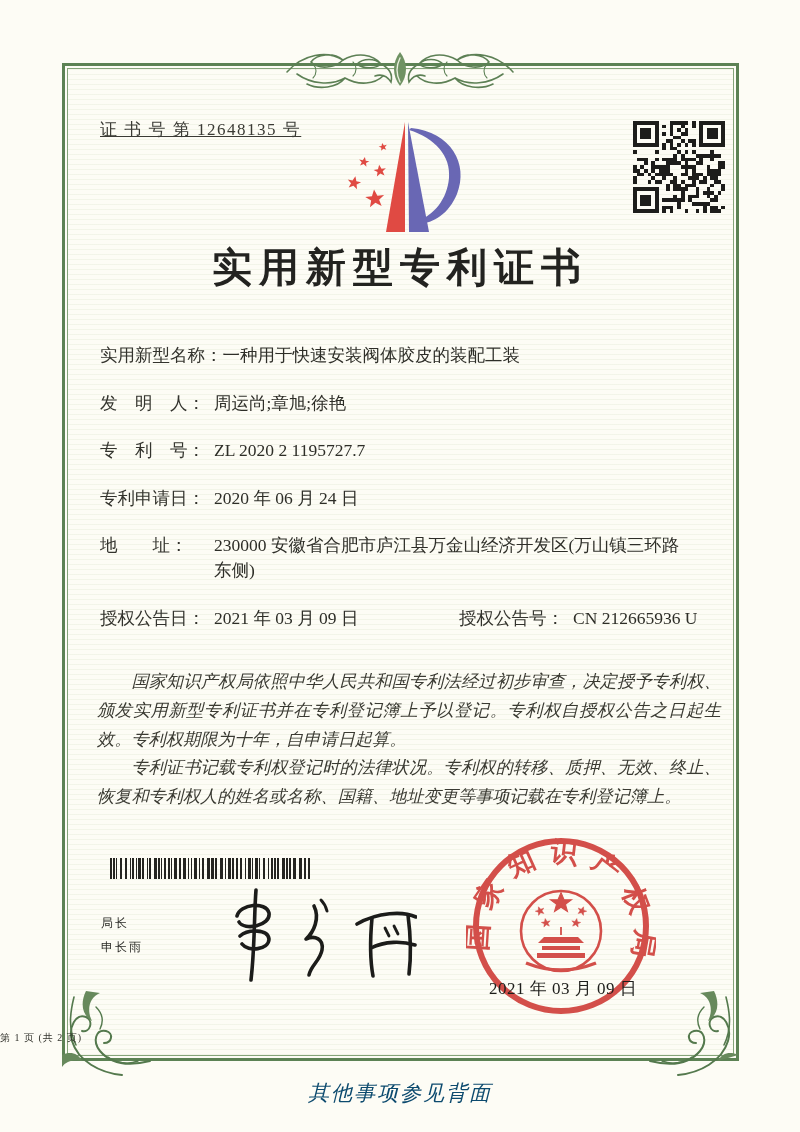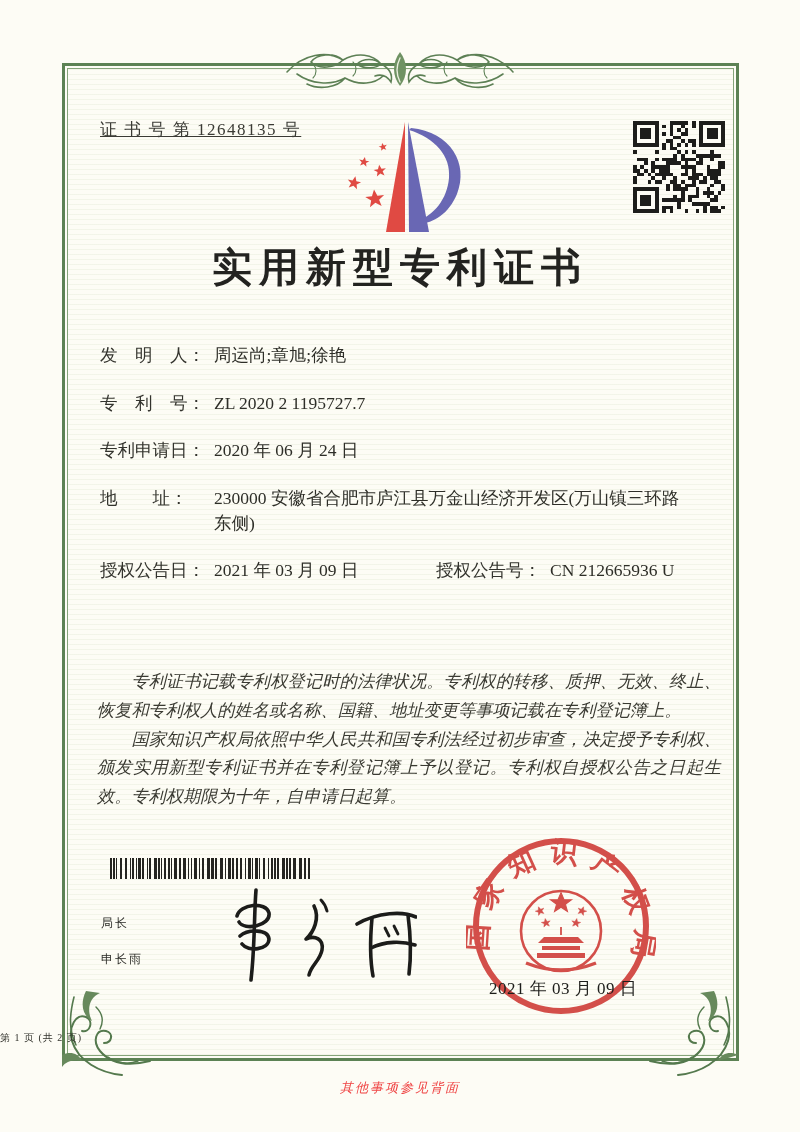--- a/index.html
+++ b/index.html
@@ -30,48 +30,48 @@
   .title{
     left:0;top:240px;width:100%;text-align:center;
     font-size:40px;font-weight:600;letter-spacing:7px;color:#232320;
   }
   
   .fields{left:100px;top:343px;width:625px;font-size:17.5px;line-height:25px;}
   .frow{display:flex;margin-bottom:22.5px;}
   .frow .lbl{flex:0 0 114px;white-space:nowrap;color:#33332d;}
   .frow .val{color:#2e2e28;}
   .addr-val{width:480px;}
-  .row-double{display:flex;}
+  .row-double{display:flex;gap:23px;}
   .pairA{display:flex;flex:0 0 336px;}
   .pairB{display:flex;}
   
   .paras{
     left:97px;top:668px;width:624px;
     font-size:17.2px;line-height:28.8px;text-align:justify;
     font-style:italic;color:#3a3a32;
   }
   .paras p{margin:0;text-indent:2em;}
   
   .barcode{left:110px;top:858px;width:200px;height:21px;}
   .officer{left:101px;top:915px;font-family:"Liberation Sans","DejaVu Sans",sans-serif;
     font-size:12px;color:#2b2b27;letter-spacing:2px;}
-  .officer .name{margin-top:19px;}
+  .officer .name{margin-top:7px;}
   .signature{left:222px;top:882px;}
   .seal{left:466px;top:831px;}
   .seal-date{
     left:489px;top:977px;font-size:17px;color:#1d1d1a;letter-spacing:0.5px;
     white-space:nowrap;
   }
   .page-info{
     left:0;top:1031px;width:100%;text-align:left;font-size:10px;
     letter-spacing:1px;color:#33332d;
   }
   .back-note{
-    left:0;top:1079px;width:100%;text-align:center;font-size:13px;
-    letter-spacing:2px;color:#ef4444;font-style:italic;
+    left:0;top:1079px;width:100%;text-align:center;font-size:21px;
+    letter-spacing:2px;color:#0c4a6e;font-style:italic;
   }
   svg{display:block;}
 </style>
 </head>
 <body>
 
 <div class="pattern"></div>
 
 <div class="frame-outer">
   <div class="frame-inner"></div>
@@ -339,20 +339,24 @@
     <rect x="20" y="2" width="3" height="3" fill="#1d1d1b"></rect>
     <rect x="0" y="18" width="7" height="7" fill="#1d1d1b"></rect>
     <rect x="1" y="19" width="5" height="5" fill="#fdfcf5"></rect>
     <rect x="2" y="20" width="3" height="3" fill="#1d1d1b"></rect>
   </svg>
 
 <div class="abs title">实用新型专利证书</div>
 
 <div class="abs fields">
   <div class="frow">
+    <span class="lbl">实用新型名称：</span>
+    <span class="val">一种用于快速安装阀体胶皮的装配工装</span>
+  </div>
+  <div class="frow">
     <span class="lbl">发　明　人：</span>
     <span class="val">周运尚;章旭;徐艳</span>
   </div>
   <div class="frow">
     <span class="lbl">专　利　号：</span>
     <span class="val">ZL 2020 2 1195727.7</span>
   </div>
   <div class="frow">
     <span class="lbl">专利申请日：</span>
     <span class="val">2020 年 06 月 24 日</span>
@@ -367,22 +371,22 @@
       <span class="val">2021 年 03 月 09 日</span>
     </span>
     <span class="pairB">
       <span class="lbl">授权公告号：</span>
       <span class="val">CN 212665936 U</span>
     </span>
   </div>
 </div>
 
 <div class="abs paras">
+  <p>国家知识产权局依照中华人民共和国专利法经过初步审查，决定授予专利权、颁发实用新型专利证书并在专利登记簿上予以登记。专利权自授权公告之日起生效。专利权期限为十年，自申请日起算。</p>
   <p>专利证书记载专利权登记时的法律状况。专利权的转移、质押、无效、终止、恢复和专利权人的姓名或名称、国籍、地址变更等事项记载在专利登记簿上。</p>
-  <p>国家知识产权局依照中华人民共和国专利法经过初步审查，决定授予专利权、颁发实用新型专利证书并在专利登记簿上予以登记。专利权自授权公告之日起生效。专利权期限为十年，自申请日起算。</p>
 </div>
 
 <svg class="abs barcode" id="barcode-svg" viewBox="0 0 200 21" preserveAspectRatio="none" shape-rendering="crispEdges">
     <rect x="0" y="0" width="1.9" height="21" fill="#242420"></rect>
     <rect x="2.9" y="0" width="1.9" height="21" fill="#242420"></rect>
     <rect x="5.8" y="0" width="1" height="21" fill="#242420"></rect>
     <rect x="9.6" y="0" width="2.8" height="21" fill="#242420"></rect>
     <rect x="15.2" y="0" width="1.9" height="21" fill="#242420"></rect>
     <rect x="19.9" y="0" width="1" height="21" fill="#242420"></rect>
     <rect x="21.9" y="0" width="1.9" height="21" fill="#242420"></rect>

